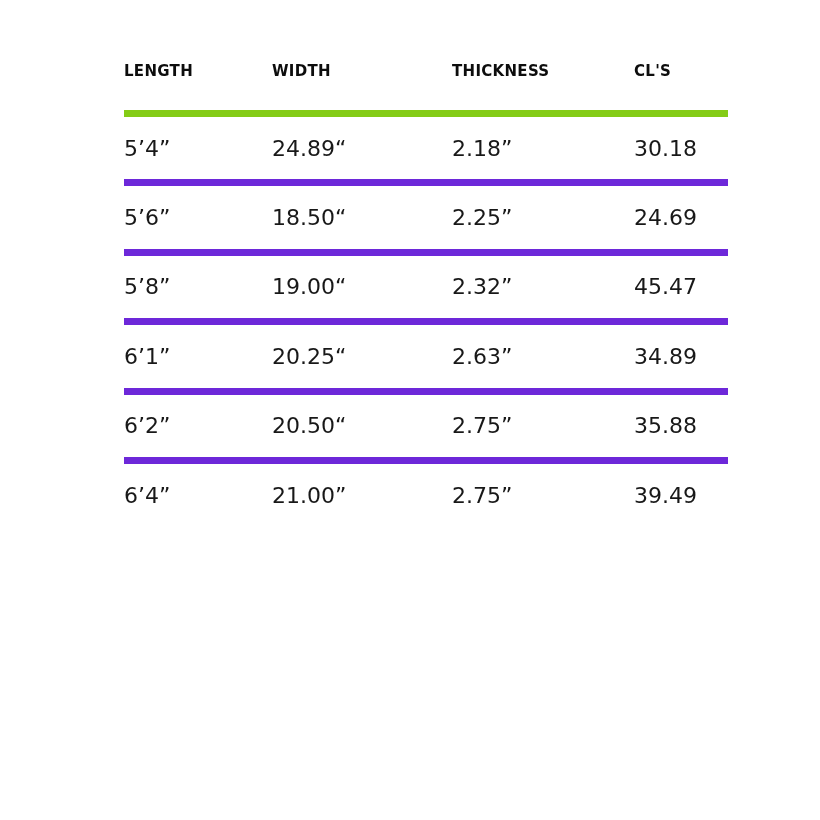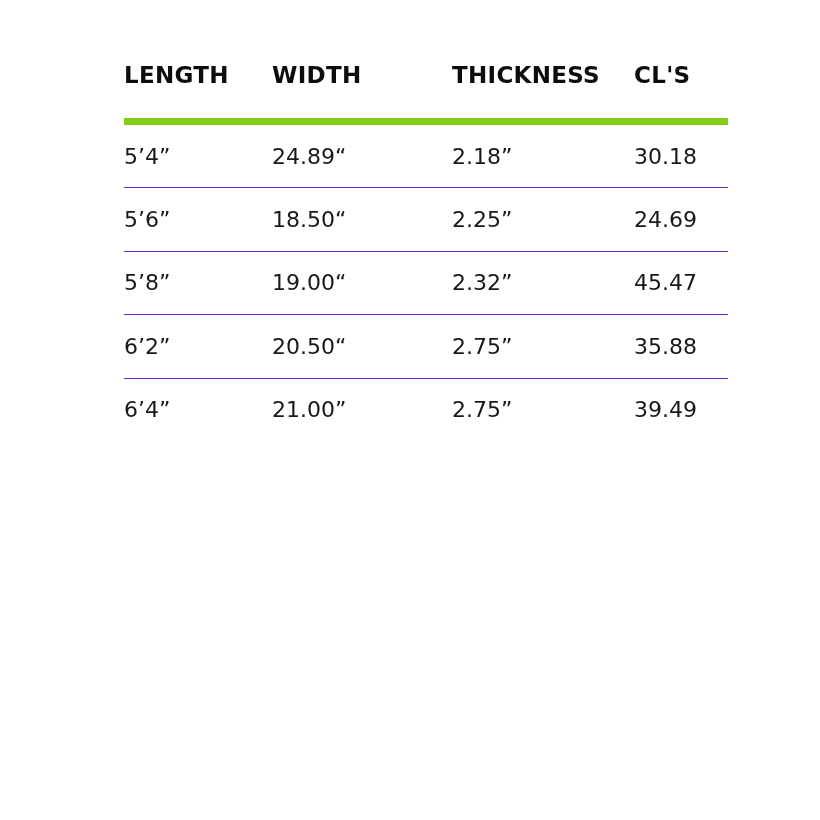--- a/index.html
+++ b/index.html
@@ -22,35 +22,35 @@
     position: relative;
   }
   table.size-table {
     width: 604px;
     border-collapse: collapse;
     table-layout: fixed;
   }
   table.size-table th {
     text-align: left;
     font-weight: 700;
-    font-size: 23px;
+    font-size: 15px;
     letter-spacing: 0.3px;
     color: #0d0d0d;
     padding: 0 0 30px 0;
     vertical-align: bottom;
   }
   table.size-table td {
     text-align: left;
     font-weight: 400;
     font-size: 22px;
     color: #181818;
     padding: 0;
     height: 62.4px;
     vertical-align: middle;
-    border-top: 1px solid #6d28d9;
+    border-top: 7px solid #6d28d9;
   }
   table.size-table tbody tr:first-child td {
     border-top: 7px solid #84cc16;
   }
   col.c-length { width: 148px; }
   col.c-width  { width: 180px; }
   col.c-thick  { width: 182px; }
   col.c-cls    { width: 94px; }
 </style>
 </head>
@@ -85,20 +85,26 @@
         <td>2.25”</td>
         <td>24.69</td>
       </tr>
       <tr>
         <td>5’8”</td>
         <td>19.00“</td>
         <td>2.32”</td>
         <td>45.47</td>
       </tr>
       <tr>
+        <td>6’1”</td>
+        <td>20.25“</td>
+        <td>2.63”</td>
+        <td>34.89</td>
+      </tr>
+      <tr>
         <td>6’2”</td>
         <td>20.50“</td>
         <td>2.75”</td>
         <td>35.88</td>
       </tr>
       <tr>
         <td>6’4”</td>
         <td>21.00”</td>
         <td>2.75”</td>
         <td>39.49</td>

